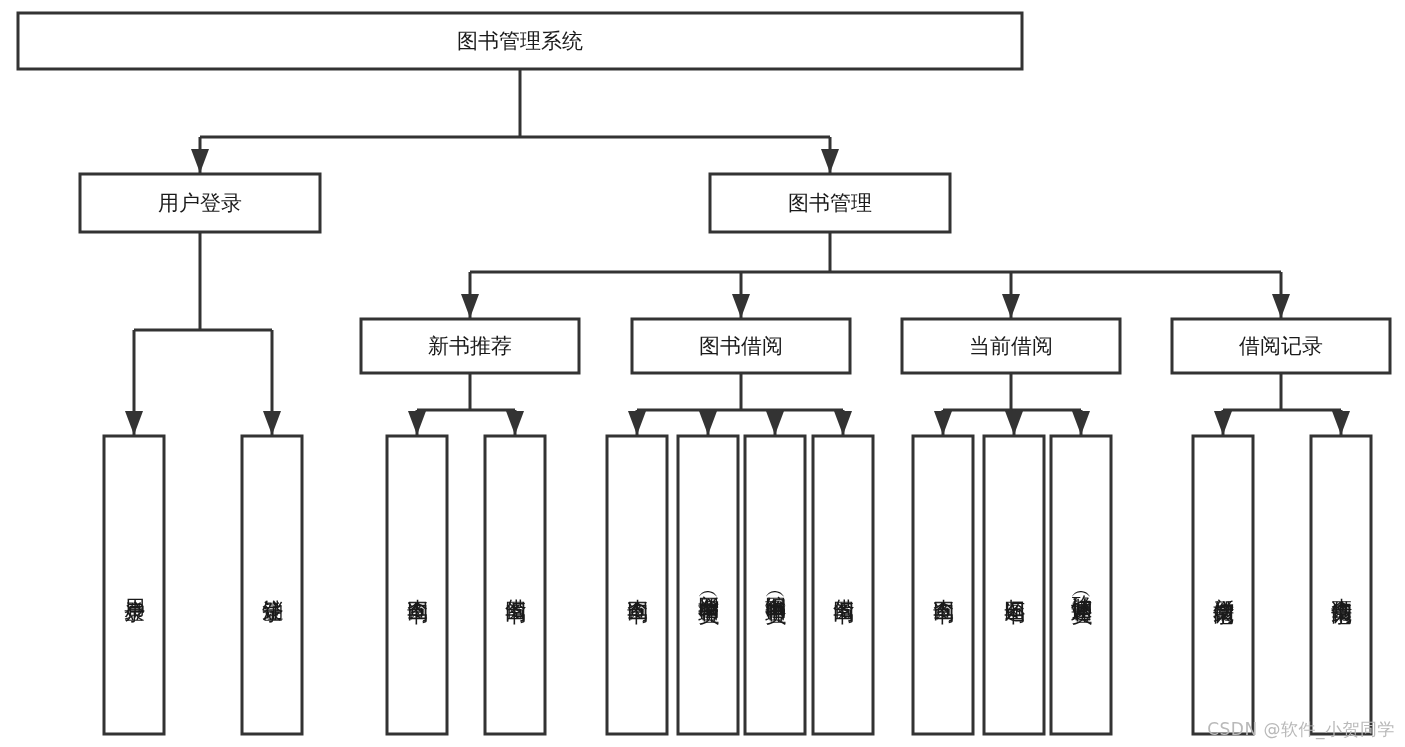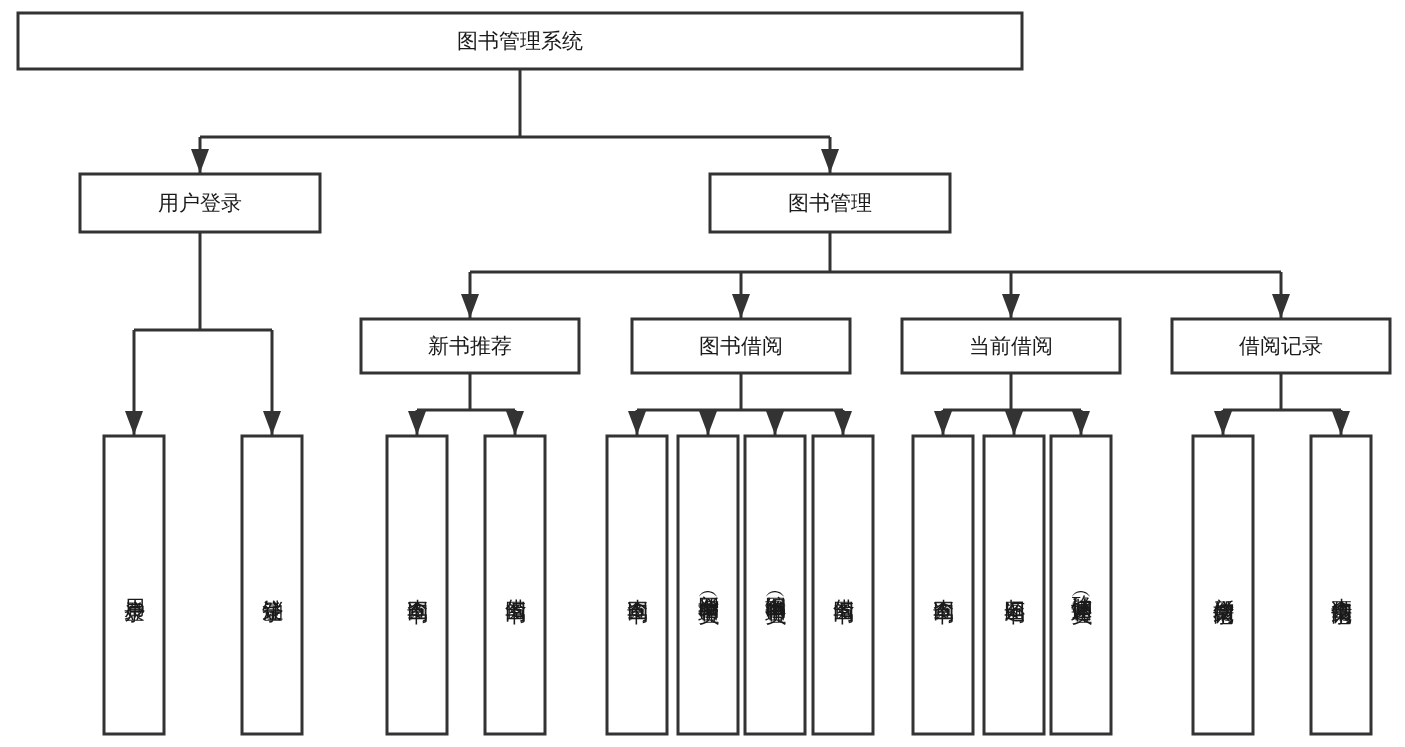--- a/index.html
+++ b/index.html
@@ -245,13 +245,14 @@
         <span class="vlabel">确认归还（管理员）</span>
       </div>
       <div class="vlabel-wrap" style="left: 1193px; top: 436px; width: 60px; height: 298px;">
         <span class="vlabel">新增借阅记录</span>
       </div>
       <div class="vlabel-wrap" style="left: 1311px; top: 436px; width: 60px; height: 298px;">
         <span class="vlabel">查询借阅记录</span>
       </div>
     </div>
 
+  <div class="watermark">CSDN @软件_小贺同学</div>
 </div>
 
 </body></html>

